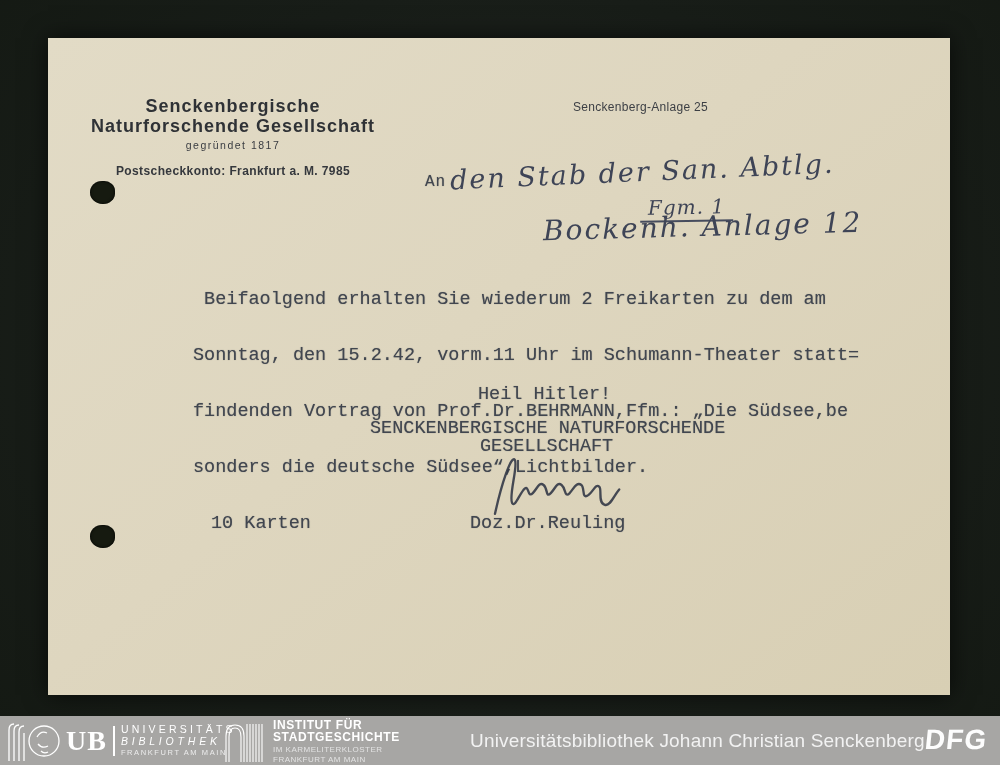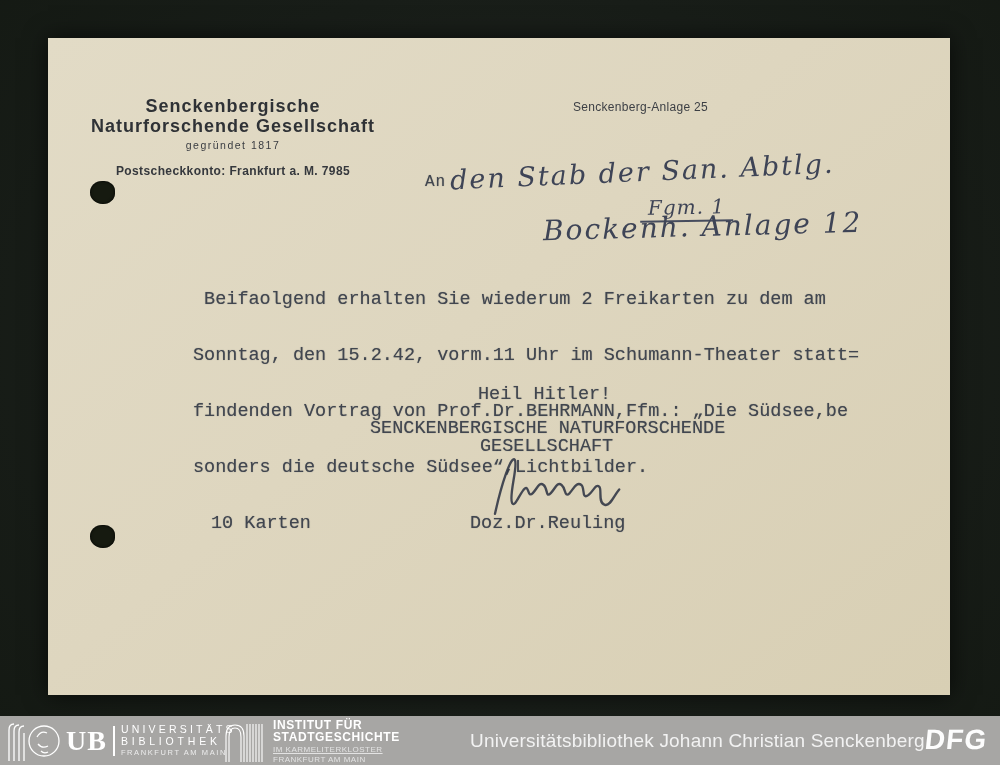--- a/index.html
+++ b/index.html
@@ -53,28 +53,28 @@
   
   .footer {
     position:absolute; left:0; bottom:0; width:1000px; height:49px;
     background:#a7a6a4; color:#ffffff;
   }
   .ub-group { position:absolute; left:6px; top:4px; display:flex; align-items:center; }
   .ub-abbr { font-family:"Liberation Serif", serif; font-weight:bold; font-size:28px; letter-spacing:1px; margin:0 2px 0 4px; }
   .ub-sep { width:2px; height:30px; background:#ffffff; margin:0 6px 0 4px; }
   .ub-text { line-height:12px; }
   .ub-l1 { font-size:10.5px; letter-spacing:3.2px; }
-  .ub-l2 { font-size:10.5px; letter-spacing:3.8px; }
+  .ub-l2 { font-size:10.5px; letter-spacing:3.8px;font-style:italic; }
   .ub-l3 { font-size:7.5px; letter-spacing:1.6px; color:#ececec; }
 
   .isg-group { position:absolute; left:224px; top:3px; display:flex; align-items:center; }
   .isg-text { margin-left:9px; line-height:12px; }
   .isg-l1, .isg-l2 { font-size:12px; font-weight:bold; letter-spacing:0.6px; }
   .isg-l3, .isg-l4 { font-size:8px; letter-spacing:0.5px; color:#e3e3e3; line-height:9.5px; }
-  .isg-l3 { margin-top:2px;text-decoration:underline; }
+  .isg-l3 { margin-top:2px; }
 
   .lib-title { position:absolute; left:470px; top:50%; transform:translateY(-50%); font-size:19px; color:#f2f2f2; letter-spacing:0.2px; }
   .dfg { position:absolute; right:13px; top:50%; transform:translateY(-54%) skewX(-6deg); font-weight:bold; font-size:28px; letter-spacing:1px; color:#fdfdfd; }
 </style>
 </head>
 <body>
 
 <div class="stage">
 
   <div class="paper">

